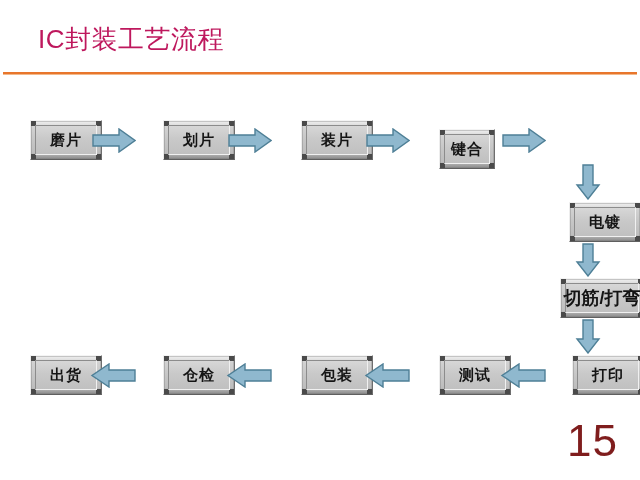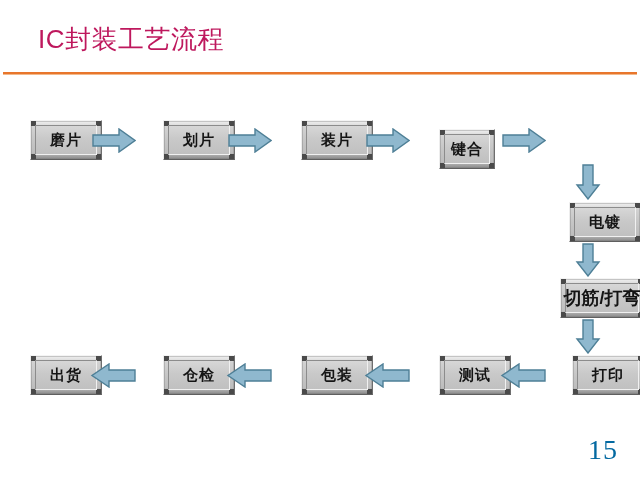--- a/index.html
+++ b/index.html
@@ -108,23 +108,23 @@
   .arrow {
     position: absolute;
   }
   .arrow svg { display: block; }
 
   
   #page-number {
     position: absolute;
     right: 22px;
     bottom: 14px;
-    font-family: Liberation Serif, serif;
-    font-size: 28px;
-    color: #0369a1;
+    font-family: Liberation Sans, sans-serif;
+    font-size: 44px;
+    color: #7f1d1d;
     letter-spacing: 1px;
   }
 </style>
 </head>
 <body>
 
 <div id="slide">
 
   <div id="title">IC封装工艺流程</div>
   <div id="title-rule"></div>

